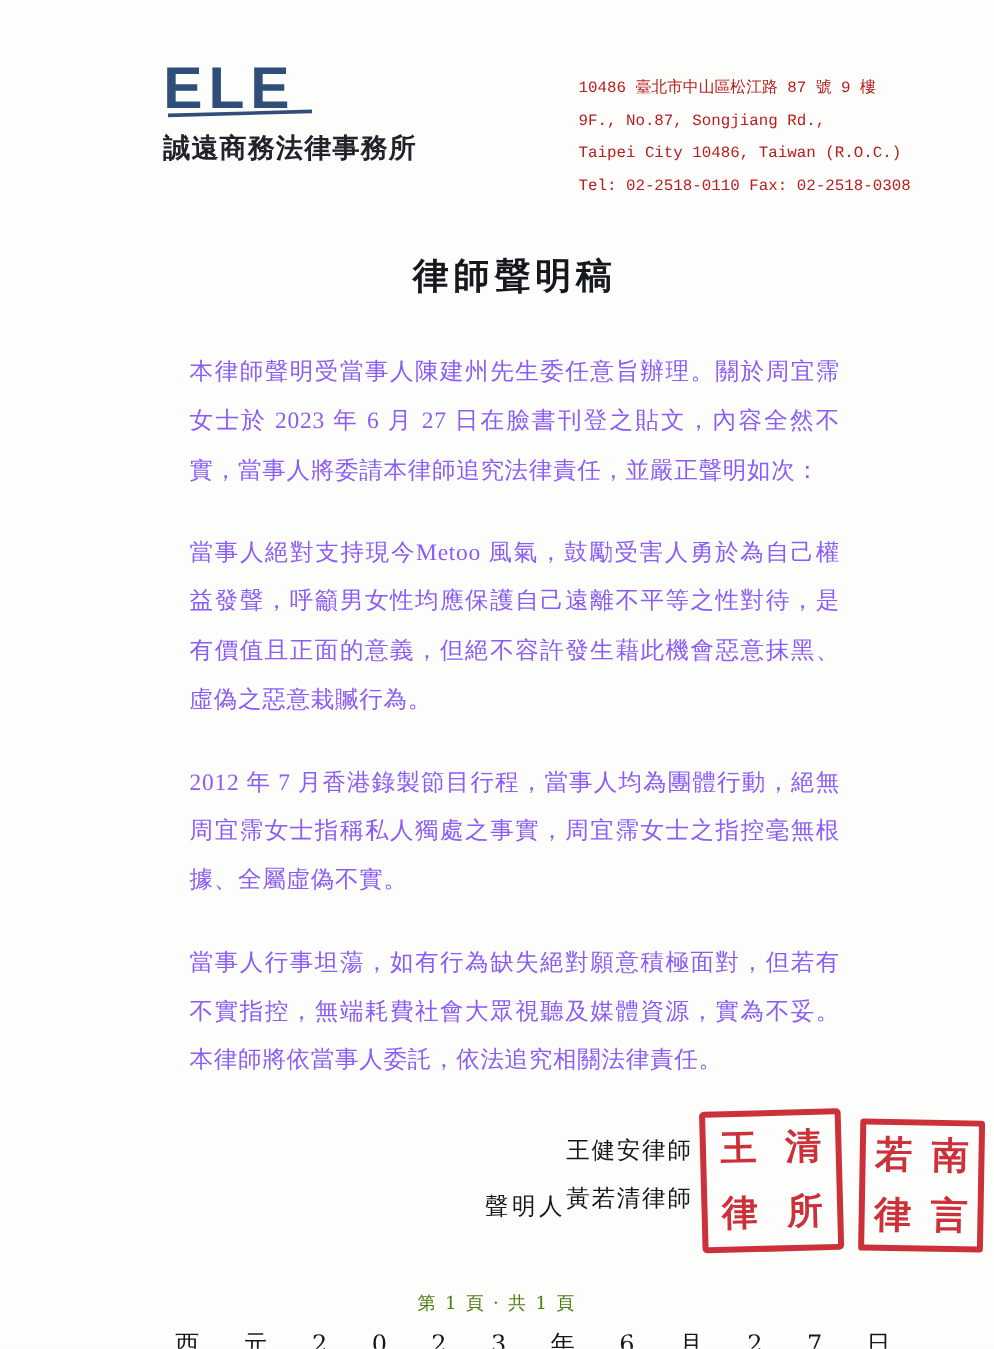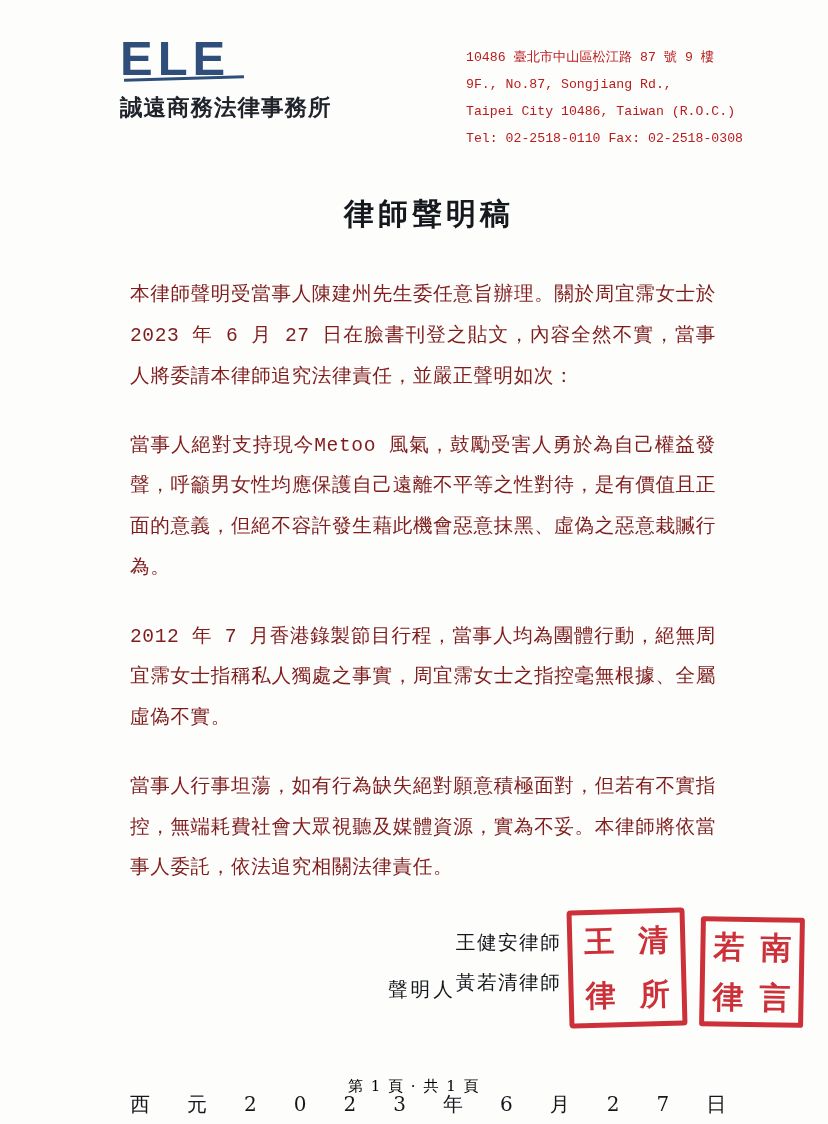--- a/index.html
+++ b/index.html
@@ -13,21 +13,21 @@
     font-family: "DejaVu Serif", serif;
     color: #1a1a1a;
     overflow: hidden;
   }
   .page {
     position: relative;
     width: 828px;
     height: 1124px;
     background: #fdfdfc;
     box-sizing: border-box;
-    padding: 0;
+    padding: 16px;
   }
 
   
   .letterhead {
     position: relative;
     display: flex;
     align-items: flex-start;
     padding: 34px 54px 0 120px;
   }
   .logo-block {
@@ -96,23 +96,24 @@
   
   .body-wrap {
     padding: 0 112px 0 130px;
     margin-top: 40px;
   }
   .para {
     font-size: 19.6px;
     line-height: 2.08;
     letter-spacing: 0.6px;
     text-align: justify;
-    color: #7f1d1d;
+    color: #8b5cf6;
     margin-bottom: 28px;
-    font-family: Liberation Mono, monospace;
+    font-family: Liberation Serif, serif;
+    margin-left: 12px;
   }
   .para:last-child { margin-bottom: 0; }
 
   
   .sig-area {
     position: relative;
     margin-top: 34px;
     padding: 0 112px 0 130px;
     height: 150px;
   }
@@ -199,21 +200,21 @@
 
   
   .footer {
     position: absolute;
     left: 0;
     right: 0;
     bottom: 28px;
     text-align: center;
     font-size: 15px;
     letter-spacing: 1.5px;
-    color: #000000;
+    color: #4d7c0f;
     font-family: "DejaVu Serif", serif;
   }
 </style>
 </head>
 <body>
 
 <div class="page">
 
   <div class="letterhead">
     <div class="logo-block">

